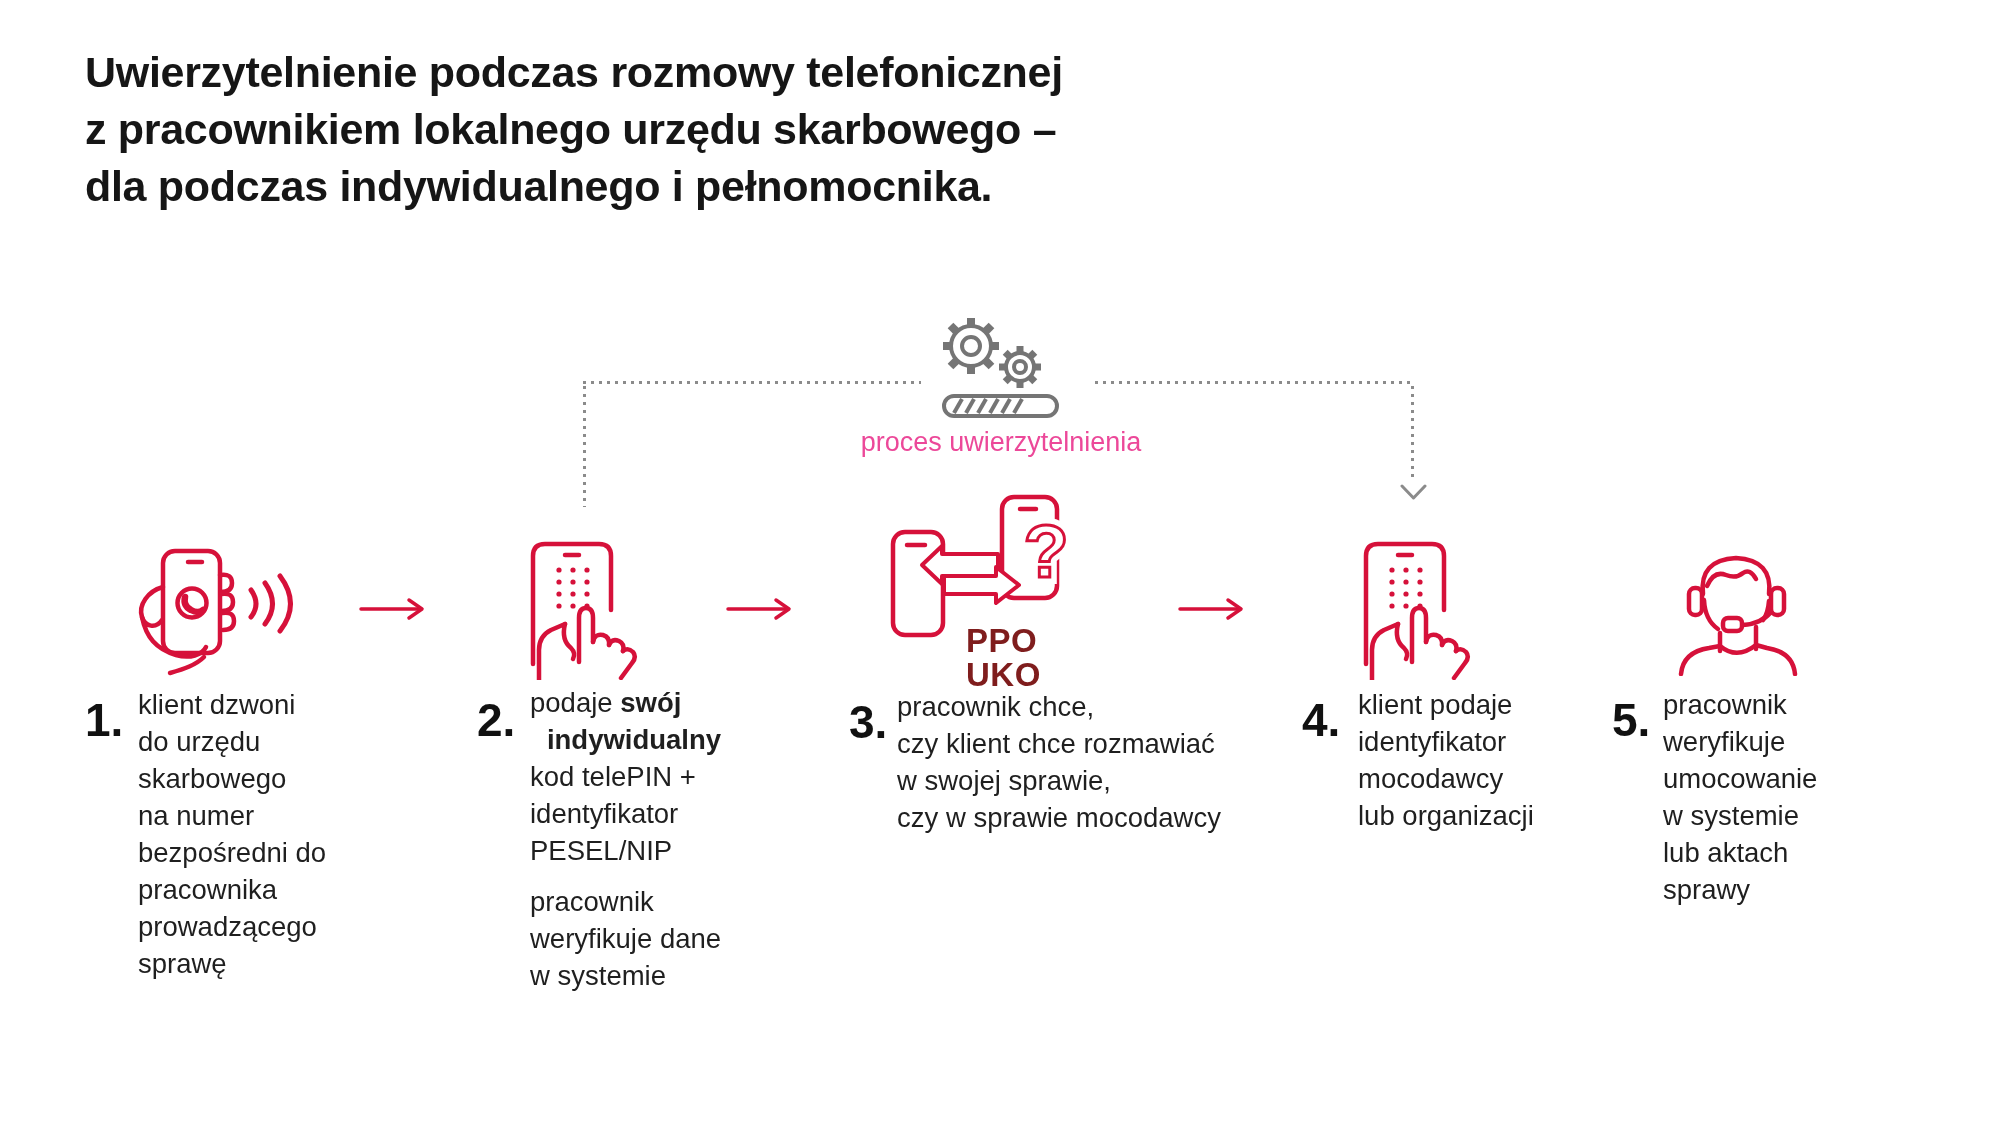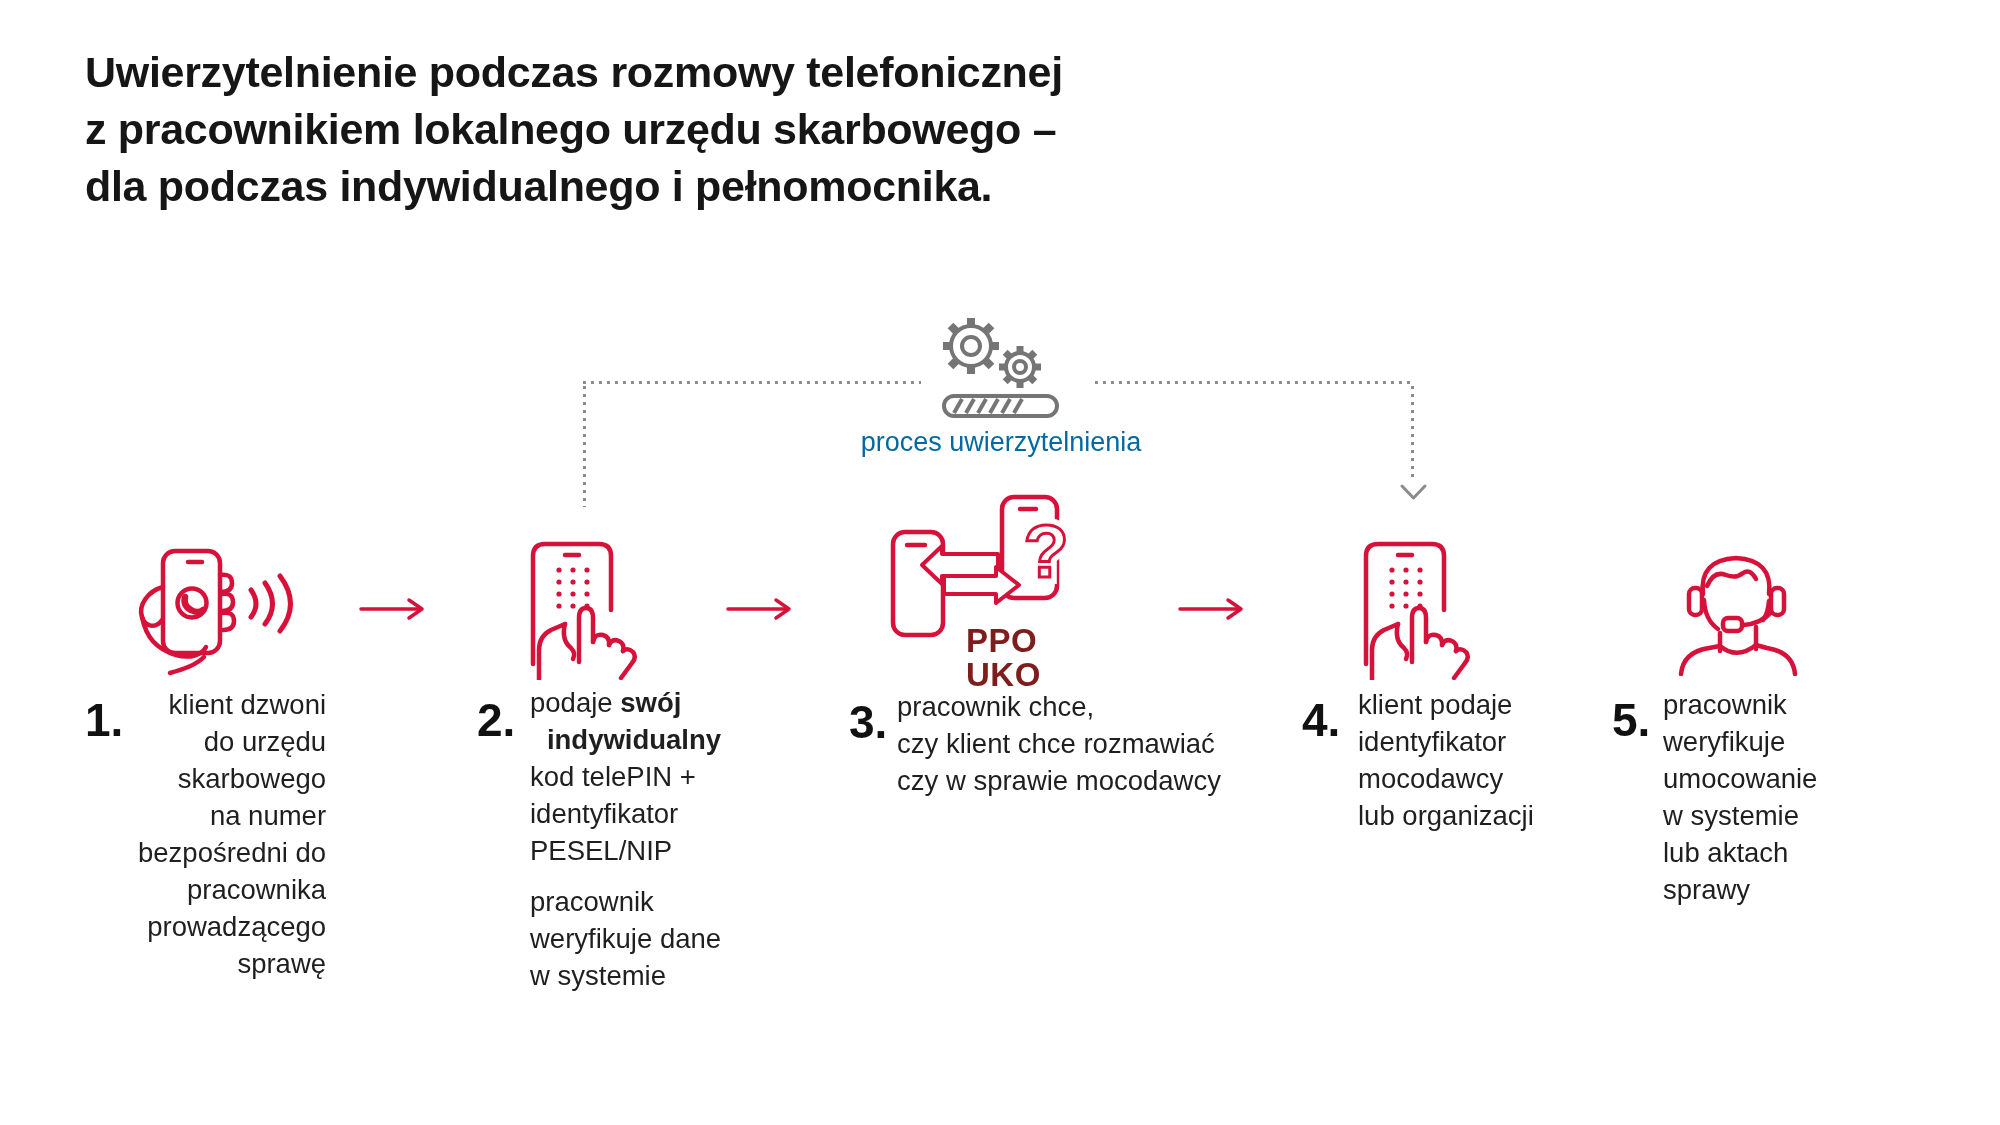--- a/index.html
+++ b/index.html
@@ -4,21 +4,21 @@
 <style>
   html,body{margin:0;padding:0;background:#ffffff;}
   .stage{
     position:relative;width:1872px;height:1125px;background:#ffffff;overflow:hidden;
     font-family:"Liberation Sans","DejaVu Sans",sans-serif;color:#1a1a1a;
   }
   .abs{position:absolute;}
   
   .title{left:85px;top:44px;font-size:43px;font-weight:700;line-height:57px;color:#161616;letter-spacing:-0.3px;}
   
-  .proc-label{left:845px;top:427px;width:312px;text-align:center;font-size:27px;color:#0369a1;}
+  .proc-label{left:845px;top:427px;width:312px;text-align:center;font-size:27px;color:#ec4899;}
   
   .dot-h{height:3px;background-image:repeating-linear-gradient(to right,#8b8b8b 0 3px,transparent 3px 8px);}
   .dot-v{width:3px;background-image:repeating-linear-gradient(to bottom,#8b8b8b 0 3px,transparent 3px 8px);}
   
   .step-num{font-size:46px;font-weight:700;color:#111;line-height:46px;}
   .step-text{font-size:27.5px;line-height:37px;color:#1f1f1f;}
   .step-text .b{font-weight:700;text-align:right;}
   .p2{margin-top:14px;}
   .badge{left:966px;top:624px;width:130px;text-align:left;font-size:33px;line-height:34px;font-weight:800;color:#7f1d1d;letter-spacing:0.5px;}
   svg{display:block;}
@@ -207,21 +207,21 @@
       <rect x="50" y="70" width="19" height="13" rx="5"></rect>
       <path d="M31 52 Q32 72 45 81"></path>
       <path d="M96 53 Q95 66 90 72"></path>
       <line x1="47" y1="85" x2="47" y2="103"></line>
       <line x1="83" y1="79" x2="83" y2="101"></line>
       <path d="M8 126 Q10 104 36 100 L47 98 Q64 112 83 97 L94 100 Q120 104 122 126"></path>
     </g>
   </svg>
 
   <div class="abs step-num" style="left:85px;top:697px;">1.</div>
-  <div class="abs step-text" style="left:138px;top:686px;text-align:right;">
+  <div class="abs step-text" style="left:138px;top:686px;">
     <div>klient dzwoni</div>
     <div>do urzędu</div>
     <div>skarbowego</div>
     <div>na numer</div>
     <div>bezpośredni do</div>
     <div>pracownika</div>
     <div>prowadzącego</div>
     <div>sprawę</div>
   </div>
 
@@ -234,20 +234,21 @@
     <div>PESEL/NIP</div>
     <div class="p2">pracownik</div>
     <div>weryfikuje dane</div>
     <div>w systemie</div>
   </div>
 
   <div class="abs step-num" style="left:849px;top:699px;">3.</div>
   <div class="abs step-text" style="left:897px;top:688px;">
     <div>pracownik chce,</div>
     <div>czy klient chce rozmawiać</div>
+    <div>w swojej sprawie,</div>
     <div>czy w sprawie mocodawcy</div>
   </div>
 
   <div class="abs step-num" style="left:1302px;top:697px;">4.</div>
   <div class="abs step-text" style="left:1358px;top:686px;">
     <div>klient podaje</div>
     <div>identyfikator</div>
     <div>mocodawcy</div>
     <div>lub organizacji</div>
   </div>

